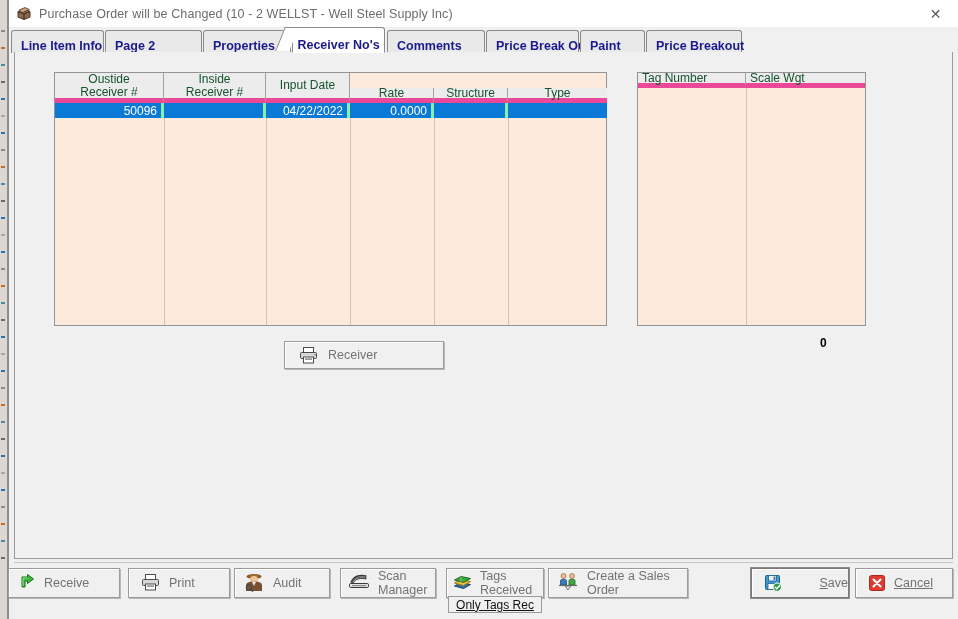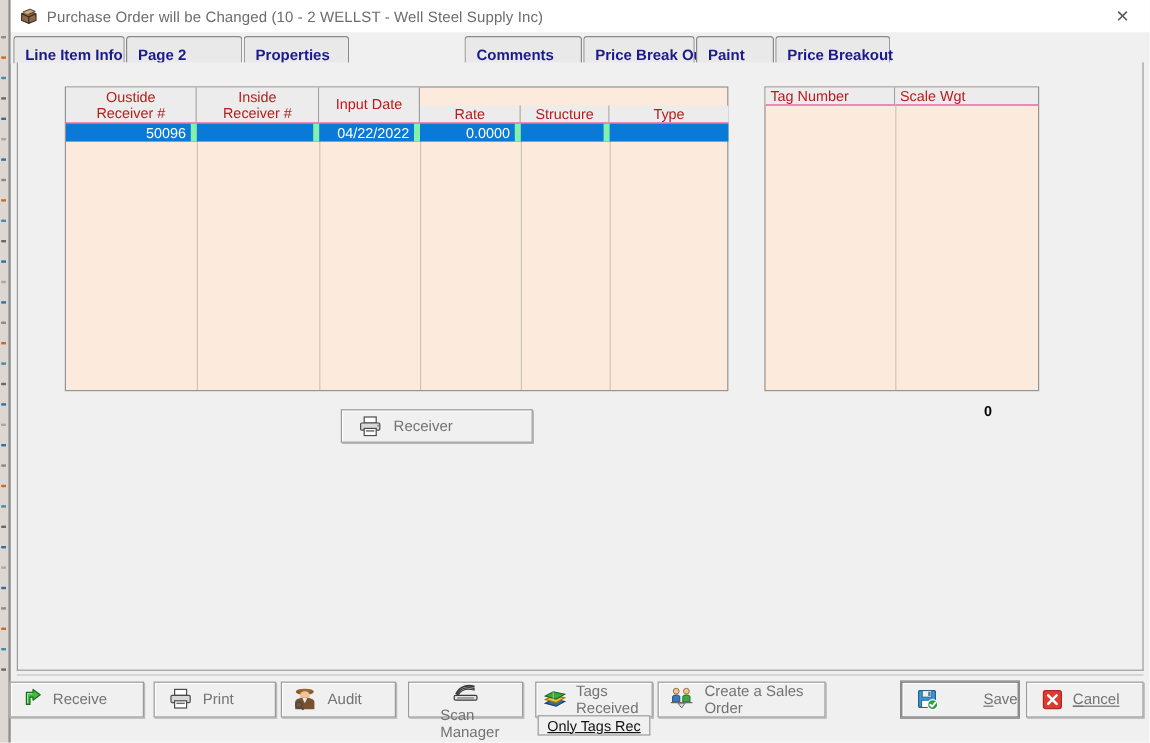--- a/index.html
+++ b/index.html
@@ -101,42 +101,42 @@
   
   .grid {
     position: absolute;
     background: #fcebdd;
     border: 1px solid #949494;
   }
   .grid-hdr-cell {
     position: absolute;
     background: #ececec;
     border-right: 1px solid #a0a0a0;
-    border-bottom: 1px solid #ec4899;
+    border-bottom: 5px solid #ec4899;
     display: flex; align-items: center; justify-content: center;
-    font-size: 12px; color: #b91c1c;
+    font-size: 12px; color: #14532d;
     text-align: center; line-height: 1.05;
     white-space: pre-line;
   }
   .grid-vline {
     position: absolute; top: 0; bottom: 0;
     width: 1px; background: #cfc4b9;
   }
   .sel-row {
     position: absolute;
     background: #0a7ad6;
     display: flex; align-items: center;
   }
   .sel-cell {
     position: absolute; top: 0; height: 100%;
     display: flex; align-items: center;
     color: #ffffff; font-size: 12px;
     padding-right: 4px;
     justify-content: flex-end;
-    border-right: 5px solid #86efac;
+    border-right: 3px solid #86efac;
   }
 
   
   .btn {
     position: absolute;
     background: #f0f0f0;
     border: 1px solid #9b9b9b;
     box-shadow: inset 1px 1px 0 #ffffff, 1px 1px 0 #b8b8b8;
     display: flex; align-items: center;
     font-size: 12.5px; color: #737373;
@@ -224,20 +224,24 @@
   <div class="tabstrip" id="tabstrip">
       <div class="tab" style="left: 2px; width: 93px;">
         <span>Line Item Info</span>
       </div>
       <div class="tab" style="left: 96px; width: 97px;">
         <span>Page 2</span>
       </div>
       <div class="tab" style="left: 194px; width: 88px;">
         <span>Properties</span>
       </div>
+      <div class="tab active" style="left: 283px; width: 93px; justify-content: center;">
+        <span class="tab-skew"></span>
+        <span>Receiver No's</span>
+      </div>
       <div class="tab" style="left: 378px; width: 98px;">
         <span>Comments</span>
       </div>
       <div class="tab" style="left: 477px; width: 93px;">
         <span>Price Break Out</span>
       </div>
       <div class="tab" style="left: 571px; width: 65px;">
         <span>Paint</span>
       </div>
       <div class="tab" style="left: 637px; width: 96px;">
@@ -321,21 +325,21 @@
             <ellipse cx="11" cy="4.5" rx="7.5" ry="2.6" fill="#8a5a2a"></ellipse>
             <path d="M6 4.4 C6 1.6 16 1.6 16 4.4 Z" fill="#a06a33"></path>
             <ellipse cx="11" cy="8" rx="4.2" ry="4" fill="#f0c49a"></ellipse>
             <path d="M3 19 L3 13 C3 10.5 7 9.5 11 9.5 C15 9.5 19 10.5 19 13 L19 19 Z" fill="#7a5130"></path>
             <path d="M9 9.8 L11 14 L13 9.8 L11.8 9.4 L10.2 9.4 Z" fill="#e8e8e8"></path>
             <circle cx="6" cy="15.5" r="2.6" fill="none" stroke="#4a4a4a" stroke-width="1.3"></circle>
             <path d="M7.8 17.4 L10 19.5" stroke="#4a4a4a" stroke-width="1.6"></path>
           </svg></span>
         <span class="lbl">Audit</span>
       </div>
-      <div class="btn" style="left: 340px; top: 568px; width: 96px; height: 30px; padding-left: 7px; flex-direction: column;">
+      <div class="btn" style="left: 340px; top: 568px; width: 96px; height: 30px; padding-left: 7px;">
         <span class="btn-ico" style="margin-right: 8px;"><svg width="22" height="17" viewBox="0 0 22 17">
             <path d="M3 9.5 C6 2.5 13 1.5 18.5 3.2" fill="none" stroke="#3a3a3a" stroke-width="1.5"></path>
             <path d="M4 9.5 C7 4 13 3.2 18 4.6 L18 6 C13 4.8 7.5 5.5 5 10 Z" fill="#d0d0d0" stroke="#3a3a3a" stroke-width="1"></path>
             <rect x="1.5" y="10.5" width="19" height="4" rx="1.2" fill="#e2e2e2" stroke="#3a3a3a"></rect>
             <rect x="4" y="12" width="14" height="1.2" fill="#8a8a8a"></rect>
           </svg></span>
         <span class="lbl">Scan
 Manager</span>
       </div>
       <div class="btn" style="left: 446px; top: 568px; width: 98px; height: 30px; padding-left: 6px;">

